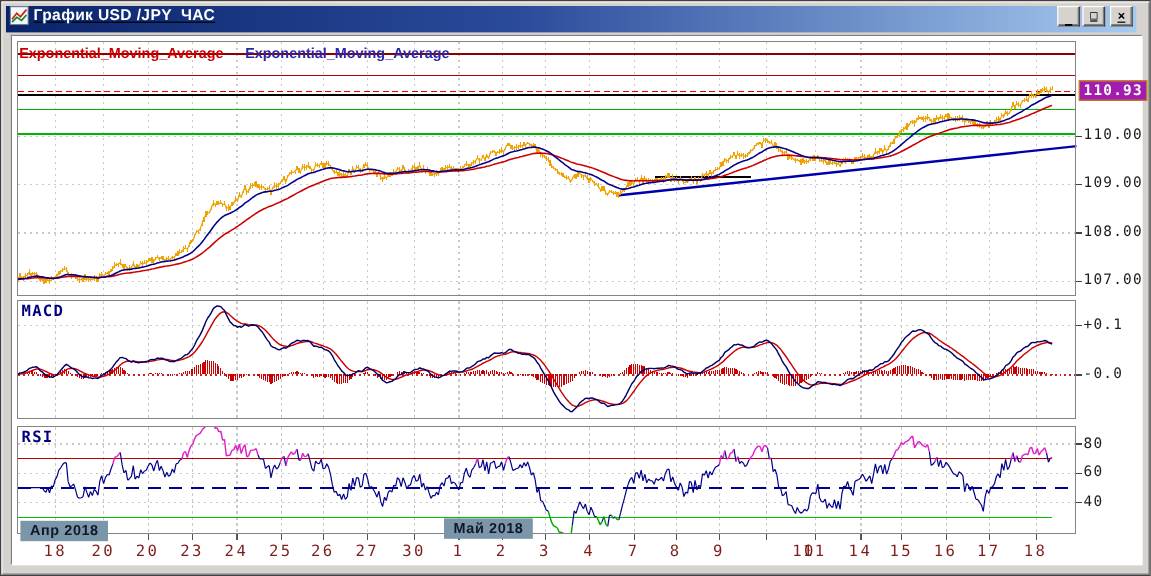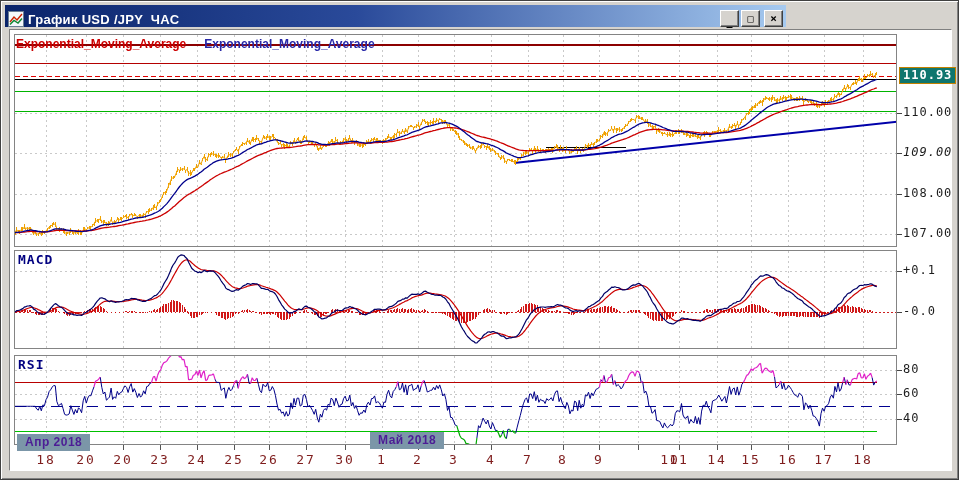--- a/index.html
+++ b/index.html
@@ -1,23 +1,23 @@
 <!DOCTYPE html>
 <html><head>
 <meta charset="utf-8">
 <style>
   html,body{margin:0;padding:0;background:#b9b5ae;}
   .stage{position:relative;width:959px;height:480px;overflow:hidden;
          font-family:"Liberation Sans",sans-serif;background:#d6d3ce;
          border:1px solid #404040;box-sizing:border-box;
          box-shadow:inset 1px 1px 0 #ffffff, inset -1px -1px 0 #808080;}
   
-  .titlebar{position:absolute;left:4px;top:4px;width:781px;height:22px;
+  .titlebar{position:absolute;left:4px;top:4px;width:942px;height:22px;
             background:linear-gradient(90deg,#0a246a 0%,#2a4a9a 45%,#a6caf0 100%);
-            display:flex;align-items:flex-end;padding:0 3px;box-sizing:border-box;}
+            display:flex;align-items:flex-start;padding:0 3px;box-sizing:border-box;text-decoration:underline;}
   .win-icon{width:16px;height:16px;margin-right:4px;flex:0 0 auto;}
   .win-title{color:#ffffff;font-weight:bold;font-size:13px;letter-spacing:.3px;
              white-space:pre;flex:1 1 auto;overflow:hidden;}
   .win-btns{display:flex;gap:2px;flex:0 0 auto;}
   .win-btn{width:17px;height:15px;background:#d6d3ce;border:1px solid;
            border-color:#ffffff #404040 #404040 #ffffff;
            box-shadow:inset -1px -1px 0 #808080;
            font:bold 10px "DejaVu Sans Mono",monospace;color:#000;
            display:flex;align-items:center;justify-content:center;line-height:1;
            cursor:default;}
@@ -27,26 +27,26 @@
   .client{position:absolute;left:8px;top:28px;width:941px;height:440px;
           background:#ffffff;border:1px solid;border-color:#808080 #ffffff #ffffff #808080;}
   svg.plot{position:absolute;left:0;top:0;z-index:1;}
   .labels{position:absolute;left:0;top:0;width:959px;height:480px;z-index:2;pointer-events:none;}
   .labels>div{position:absolute;}
   .axis-label{font:12px "DejaVu Sans Mono",monospace;color:#1c1c1c;letter-spacing:1px;white-space:nowrap;}
   .date-label{font:13px "DejaVu Sans Mono",monospace;color:#7f1d1d;letter-spacing:2px;transform:translateX(-50%);}
   .panel-label{font:bold 13px "DejaVu Sans Mono",monospace;color:#000080;letter-spacing:1px;}
   .ema-row{left:15px;top:36px;display:flex;gap:18px;}
   .ema-label{font:bold 12px "Liberation Sans",sans-serif;white-space:nowrap;}
-  .month-badge{font:bold 12px "Liberation Sans",sans-serif;color:#4c1d95;
+  .month-badge{font:bold 12px "Liberation Sans",sans-serif;color:#0f172a;
                background:#7b96a8;padding:1px 8px 2px 8px;letter-spacing:.5px;}
   .badge-apr{left:16px;top:433px;}
   .badge-may{left:369px;top:431px;}
   .price-badge{left:898px;top:66px;font:bold 12px "DejaVu Sans Mono",monospace;
-               color:#ffffff;background:#0f766e;border:1px solid #c28100;
+               color:#ffffff;background:#a21caf;border:1px solid #c28100;
                padding:0 3px 1px 3px;letter-spacing:1px;}
 </style>
 </head>
 <body>
 
 <div class="stage">
 
   <div class="titlebar">
     <svg class="win-icon" viewBox="0 0 16 16">
       <rect x="0.5" y="0.5" width="15" height="15" fill="#f4f8fb" stroke="#6b7f94"></rect>
@@ -1252,21 +1252,21 @@
     <div class="ema-row">
       <span class="ema-label" style="color: rgb(204, 0, 0);">Exponential_Moving_Average</span>
       <span class="ema-label" style="color: rgb(40, 40, 168);">Exponential_Moving_Average</span>
     </div>
     <div class="panel-label" style="left:17px;top:251px;">MACD</div>
     <div class="panel-label" style="left:17px;top:356px;">RSI</div>
     <div class="price-badge">110.93</div>
     <div class="month-badge badge-apr">Апр 2018</div>
     <div class="month-badge badge-may">Май 2018</div>
   <div class="axis-label" style="left: 902px; top: 104px;">110.00</div>
-      <div class="axis-label" style="left: 902px; top: 144.3px; font-style: italic;">109.00</div>
+      <div class="axis-label" style="left: 902px; top: 144.3px;">109.00</div>
       <div class="axis-label" style="left: 902px; top: 184.6px;">108.00</div>
       <div class="axis-label" style="left: 902px; top: 224.9px;">107.00</div>
       <div class="axis-label" style="left: 902px; top: 262px;">+0.1</div>
       <div class="axis-label" style="left: 902px; top: 303px;">-0.0</div>
       <div class="axis-label" style="left: 902px; top: 360.5px;">80</div>
       <div class="axis-label" style="left: 902px; top: 385.01px; text-align: right;">60</div>
       <div class="axis-label" style="left: 902px; top: 409.52px;">40</div>
       <div class="date-label" style="left: 45px; top: 451px;">18</div>
       <div class="date-label" style="left: 85px; top: 451px;">20</div>
       <div class="date-label" style="left: 122px; top: 451px;">20</div>

